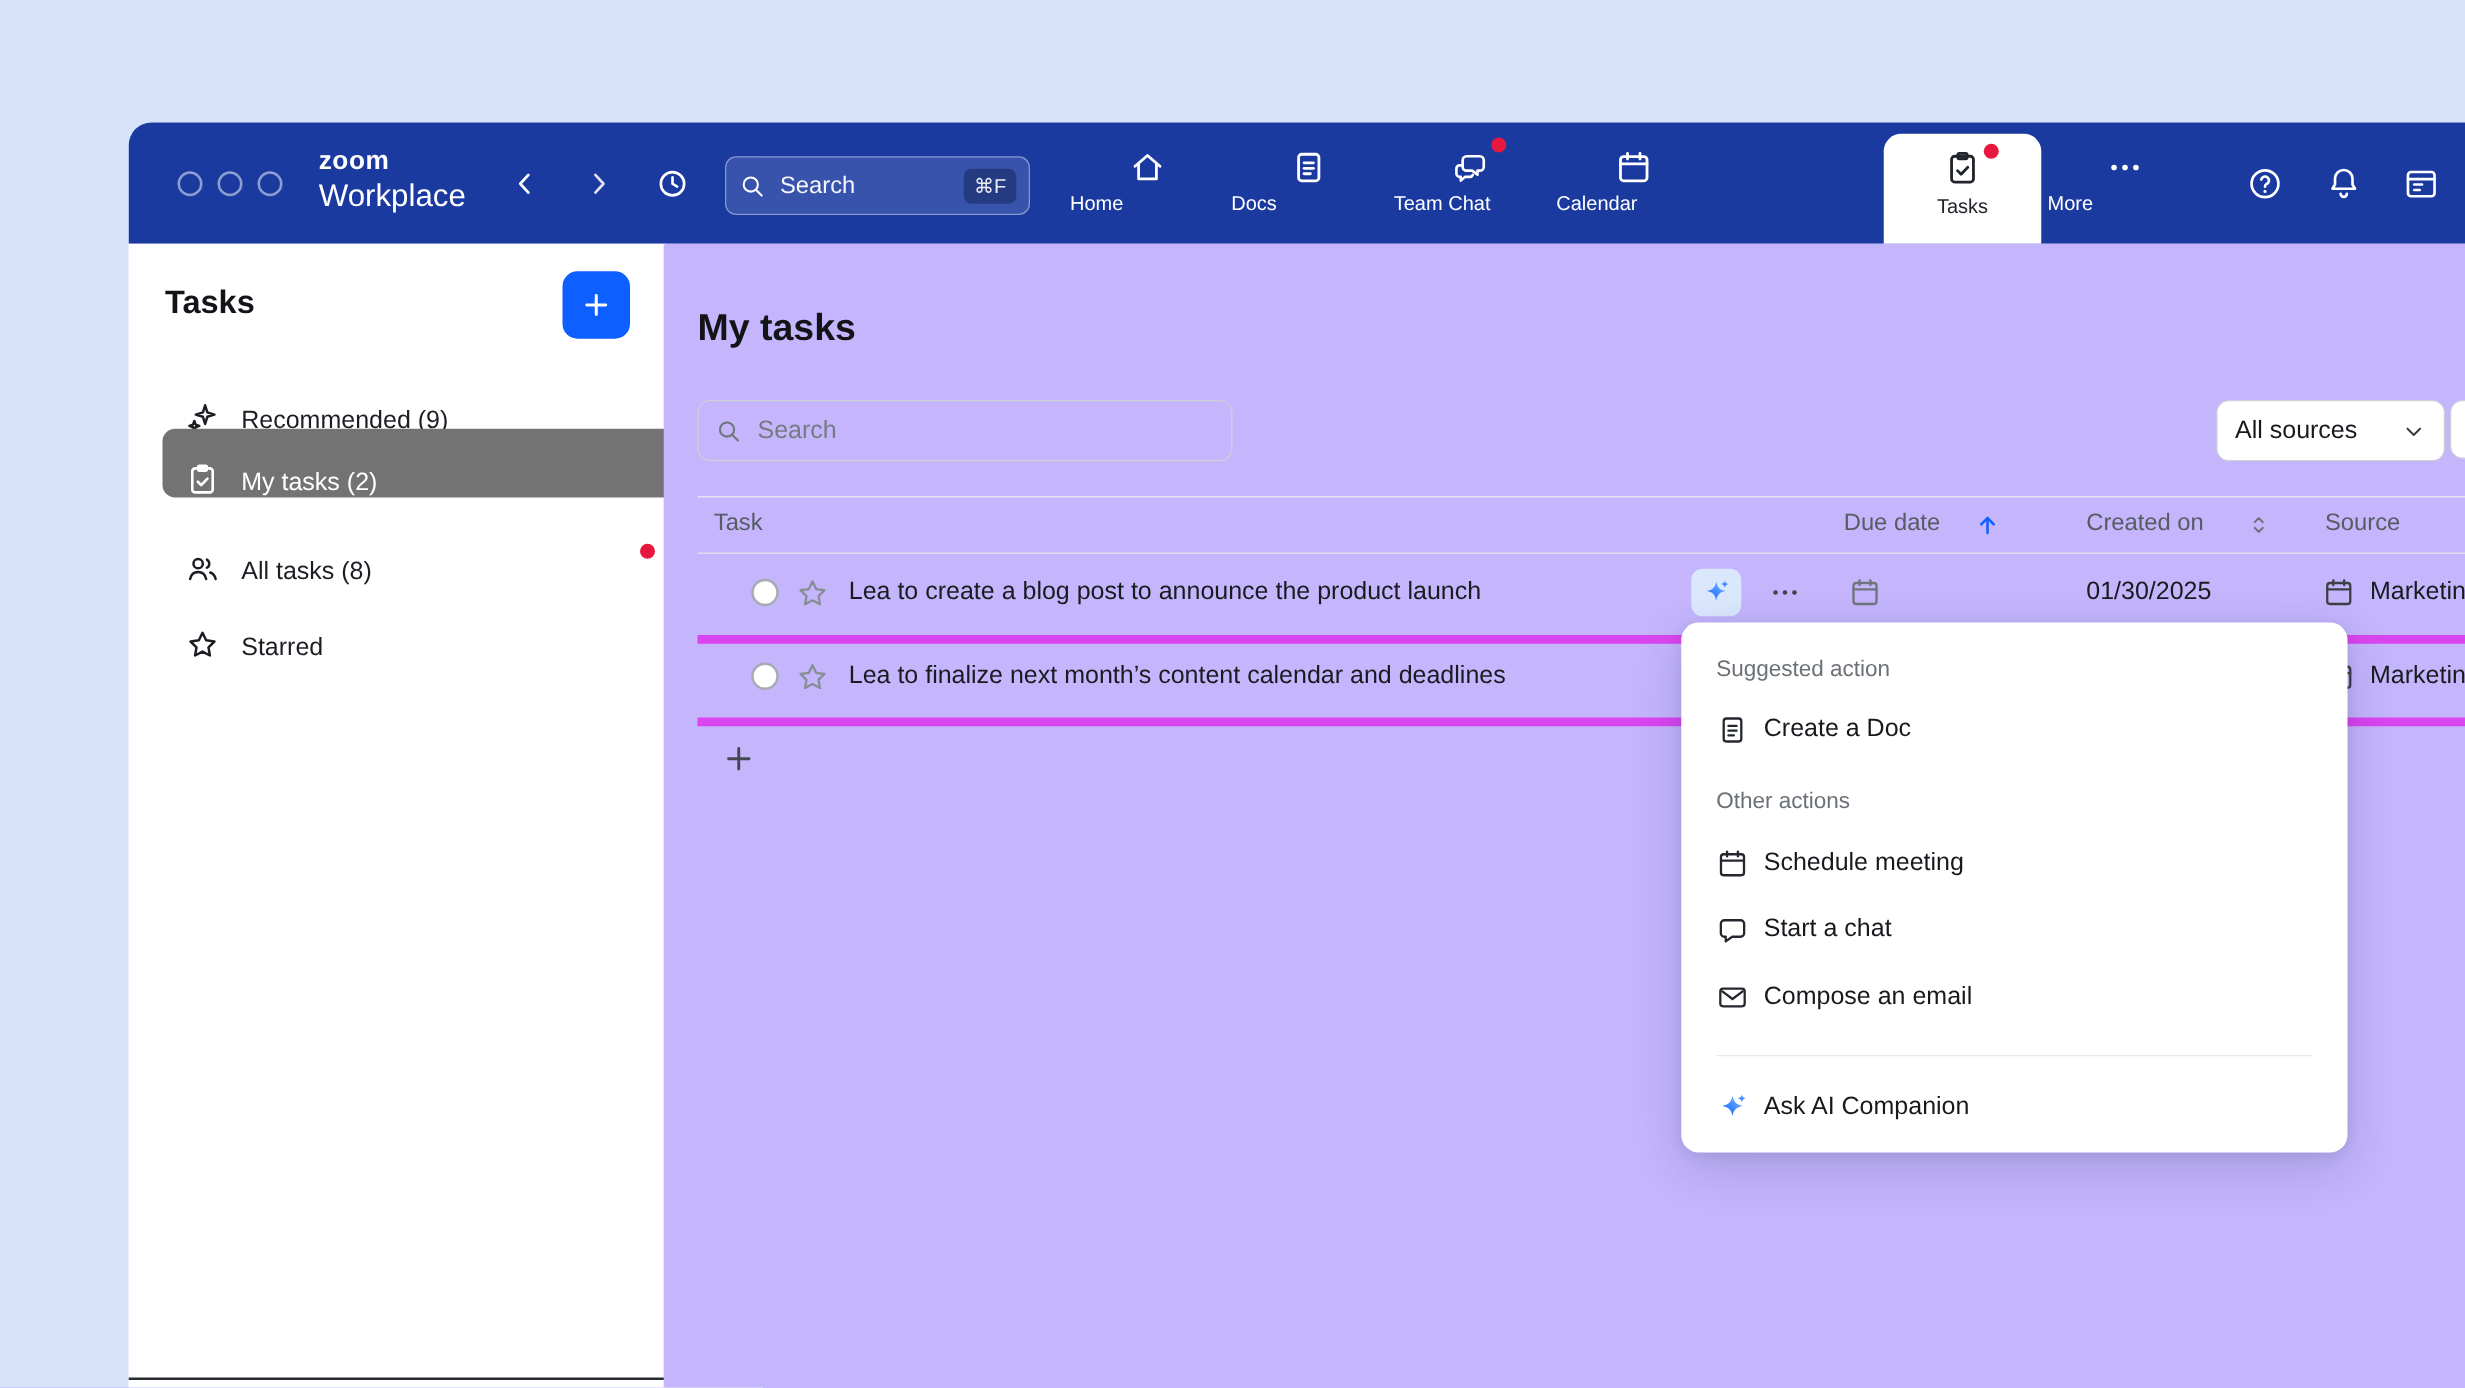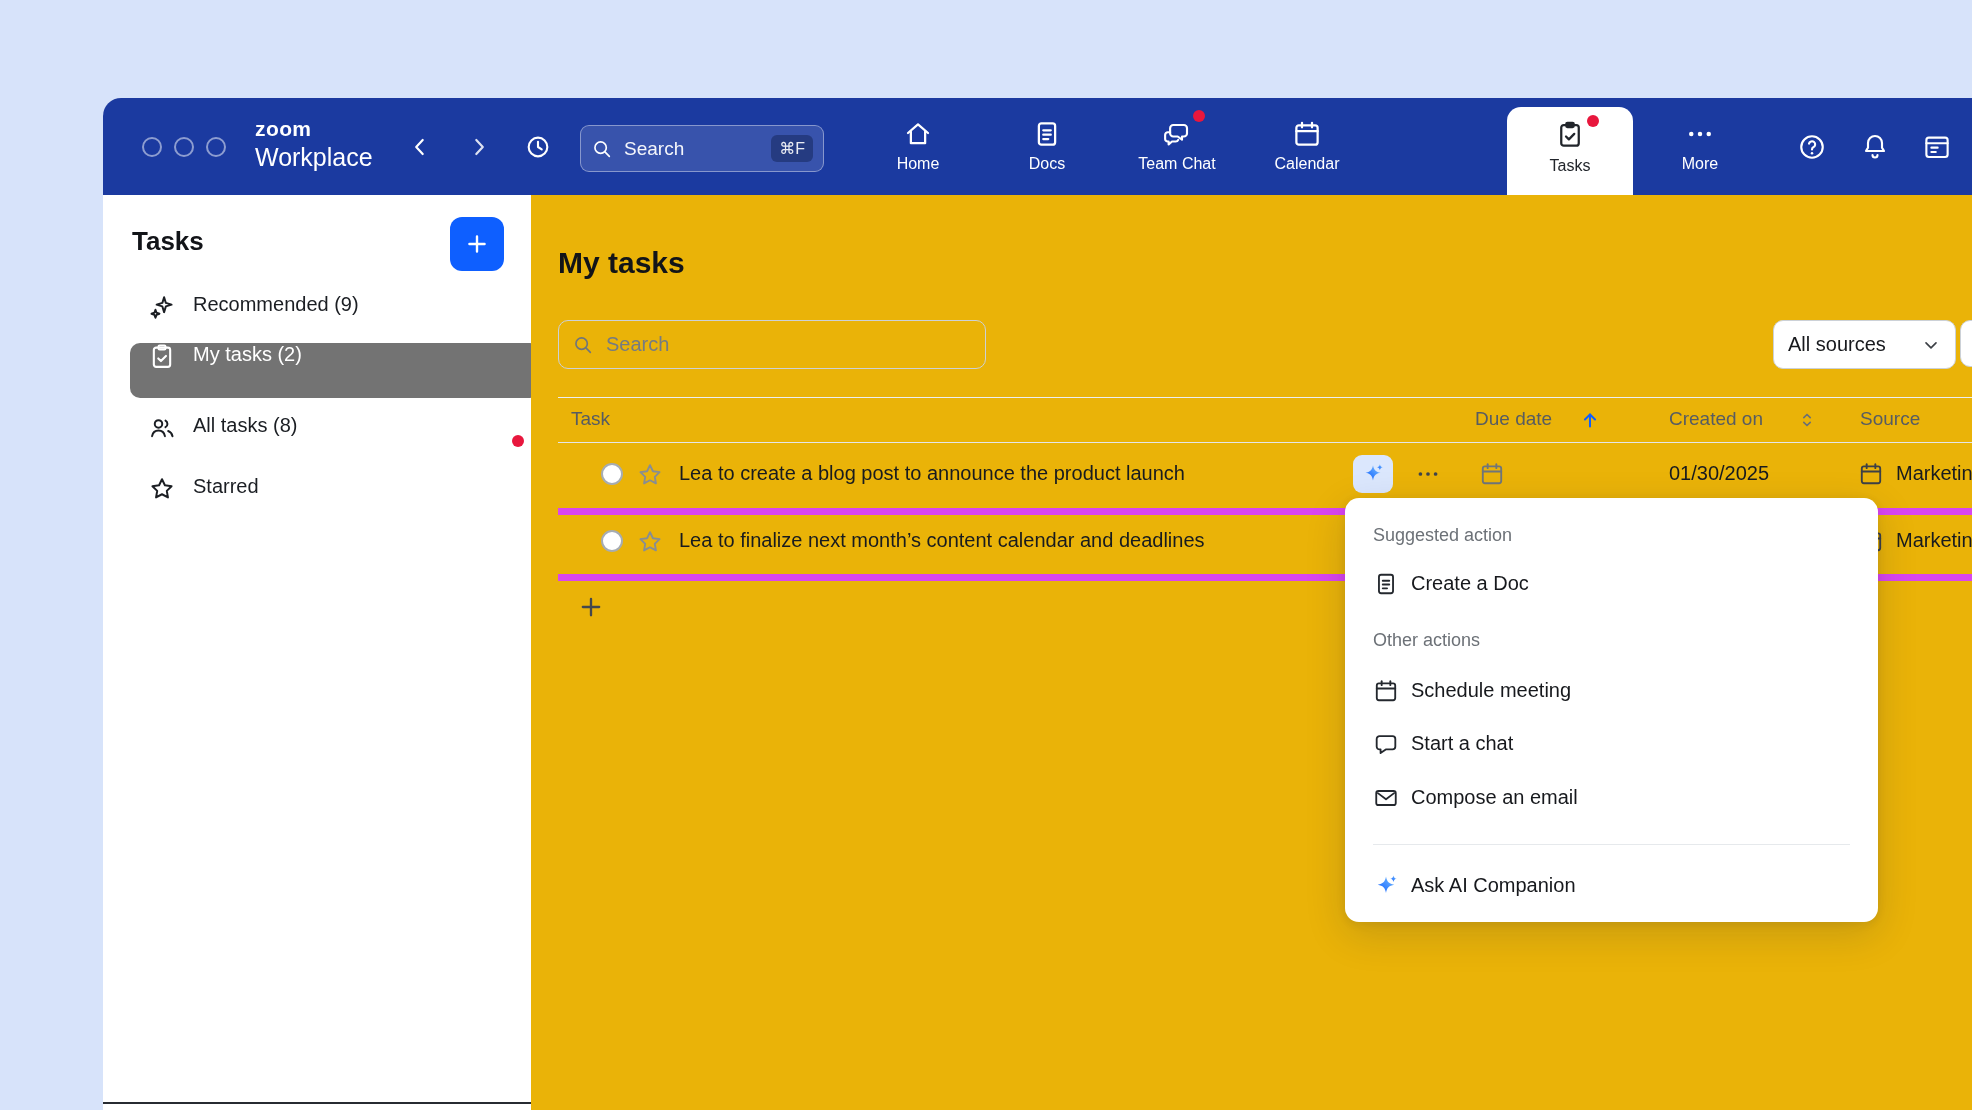--- a/index.html
+++ b/index.html
@@ -21,43 +21,43 @@
            color:#fff;background:none;border:none;padding:0;cursor:pointer}
   .b-back{left:300px}.b-fwd{left:359px;opacity:.85}.b-hist{left:418px}
   .b-help{left:1692px}.b-bell{left:1755px}.b-panel{left:1817px}
   .searchbar{position:absolute;left:477px;top:27px;width:222px;height:45px;background:rgba(255,255,255,.13);
              border:1px solid rgba(255,255,255,.4);border-radius:9px;display:flex;align-items:center;padding:0 10px;gap:9px;cursor:text}
   .searchbar input{flex:1;min-width:0;background:transparent;border:none;outline:none;color:#fff;font-size:19px;font-family:inherit}
   .searchbar input::placeholder{color:rgba(255,255,255,.95)}
   .kbd{background:rgba(9,20,60,.38);border-radius:6px;padding:4px 8px;font-size:16px;color:rgba(255,255,255,.9);flex:none}
   .nav-item{position:absolute;top:0;width:124px;height:97px;cursor:pointer;color:#fff}
   .nav-item .ic{position:absolute;left:47px;top:21px;width:30px;height:30px}
-  .nav-item .lb{position:absolute;left:0;top:57px;width:100%;text-align:center;font-size:16px}
+  .nav-item .lb{position:absolute;left:0;top:57px;width:100%;font-size:16px}
   .n-home{left:753px}.n-docs{left:882px}.n-chat{left:1012px}.n-cal{left:1142px}.n-mail{left:1273px}.n-more{left:1535px}
   .tab{position:absolute;left:1404px;top:9px;width:126px;height:88px;background:#fff;border-radius:14px 14px 0 0;color:#21252b;cursor:pointer}
   .tab .ic{position:absolute;left:48px;top:13px;width:30px;height:30px}
   .tab .lb{position:absolute;left:0;top:50px;width:100%;text-align:center;font-size:16px}
   .dot{position:absolute;width:12px;height:12px;border-radius:50%;background:#e8173d}
   .nav-item .dot{left:78px;top:12px}
   .tab .dot{left:80px;top:8px}
 
   
   .sidebar{position:absolute;left:0;top:97px;width:428px;bottom:0;background:#fff;border-right:1px solid #e3e6ea}
   .sb-title{position:absolute;left:29px;top:31px;font-size:26px;font-weight:bold;color:#121418}
   .add-btn{position:absolute;left:347px;top:22px;width:54px;height:54px;border:none;border-radius:12px;background:#0e5fff;color:#fff;
            display:flex;align-items:center;justify-content:center;cursor:pointer}
-  .sb-item{position:absolute;left:27px;width:374px;height:55px;border-radius:10px;display:flex;align-items:flex-start;gap:17px;
+  .sb-item{position:absolute;left:27px;width:374px;height:55px;border-radius:10px;display:flex;align-items:flex-end;gap:17px;
            padding:0 18px;font-size:20px;color:#1b1e23;cursor:pointer}
   .sb-item .ic{width:28px;height:28px;flex:none}
   .sb-r{top:98px}.sb-m{top:148px;background:#737373;color:#fff}.sb-a{top:219px}.sb-s{top:280px}
   .sb-item .dot{right:16px;top:21px}
   .bottom-edge{position:absolute;left:0;top:1004px;width:428px;height:2px;background:#272b31}
 
   
-  .main{position:absolute;left:428px;top:97px;right:0;bottom:0;background:#eab308}
+  .main{position:absolute;left:428px;top:97px;right:0;bottom:0;background:#c4b5fd}
   .page-title{position:absolute;left:27px;top:31px;font-size:30px;font-weight:bold;color:#121418}
   .task-search{position:absolute;left:27px;top:125px;width:400px;height:47px;border:1px solid #ccd1d7;border-radius:10px;
                display:flex;align-items:center;padding:0 13px;gap:10px;color:#6f757c;cursor:text}
   .task-search input{flex:1;min-width:0;border:none;outline:none;font-size:20px;font-family:inherit;color:#17191d;background:transparent}
   .task-search input::placeholder{color:#757b82}
   .sources{position:absolute;left:1242px;top:125px;width:153px;height:47px;border:1px solid #ccd1d7;border-radius:10px;background:#fff;
            display:flex;align-items:center;justify-content:space-between;padding:0 14px;font-size:20px;color:#17191d;cursor:pointer}
   .partial-btn{position:absolute;left:1429px;top:125px;width:60px;height:47px;border:1px solid #ccd1d7;border-radius:10px;background:#fff;cursor:pointer}
 
   .thead{position:absolute;left:27px;right:0;top:202px;height:44px;border-top:1px solid #eceef1;border-bottom:1px solid #e4e7ea;

